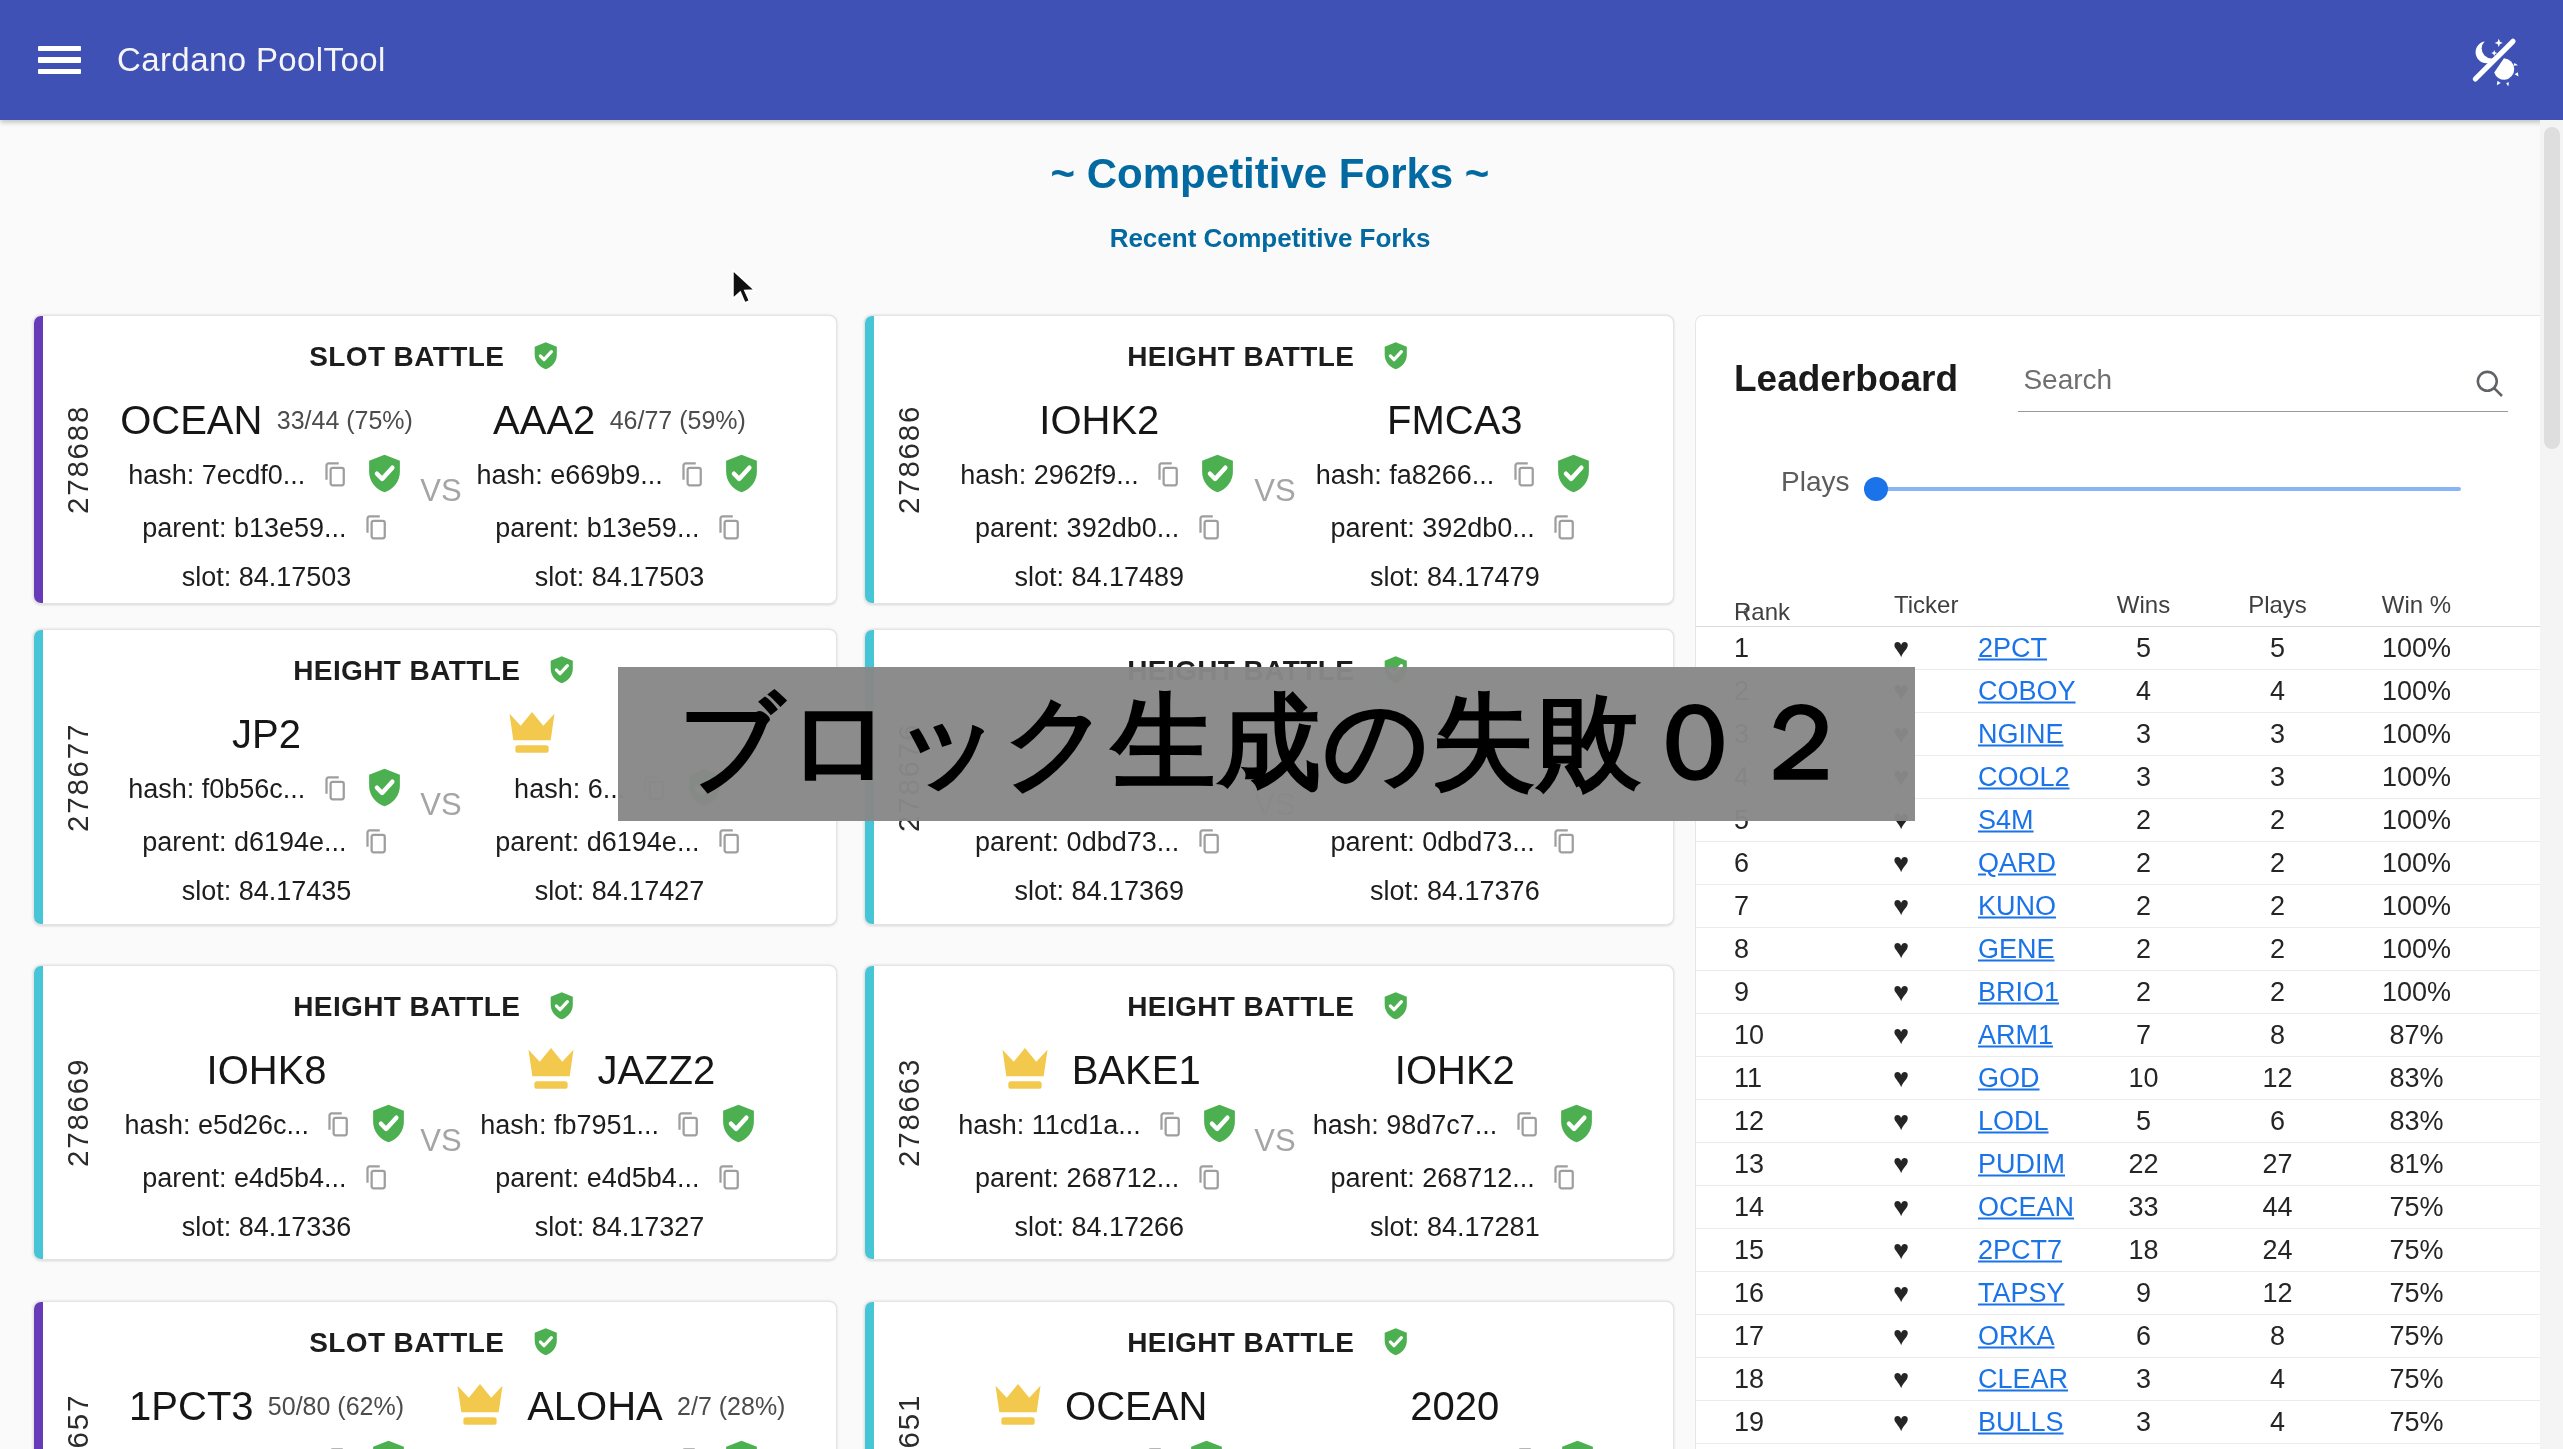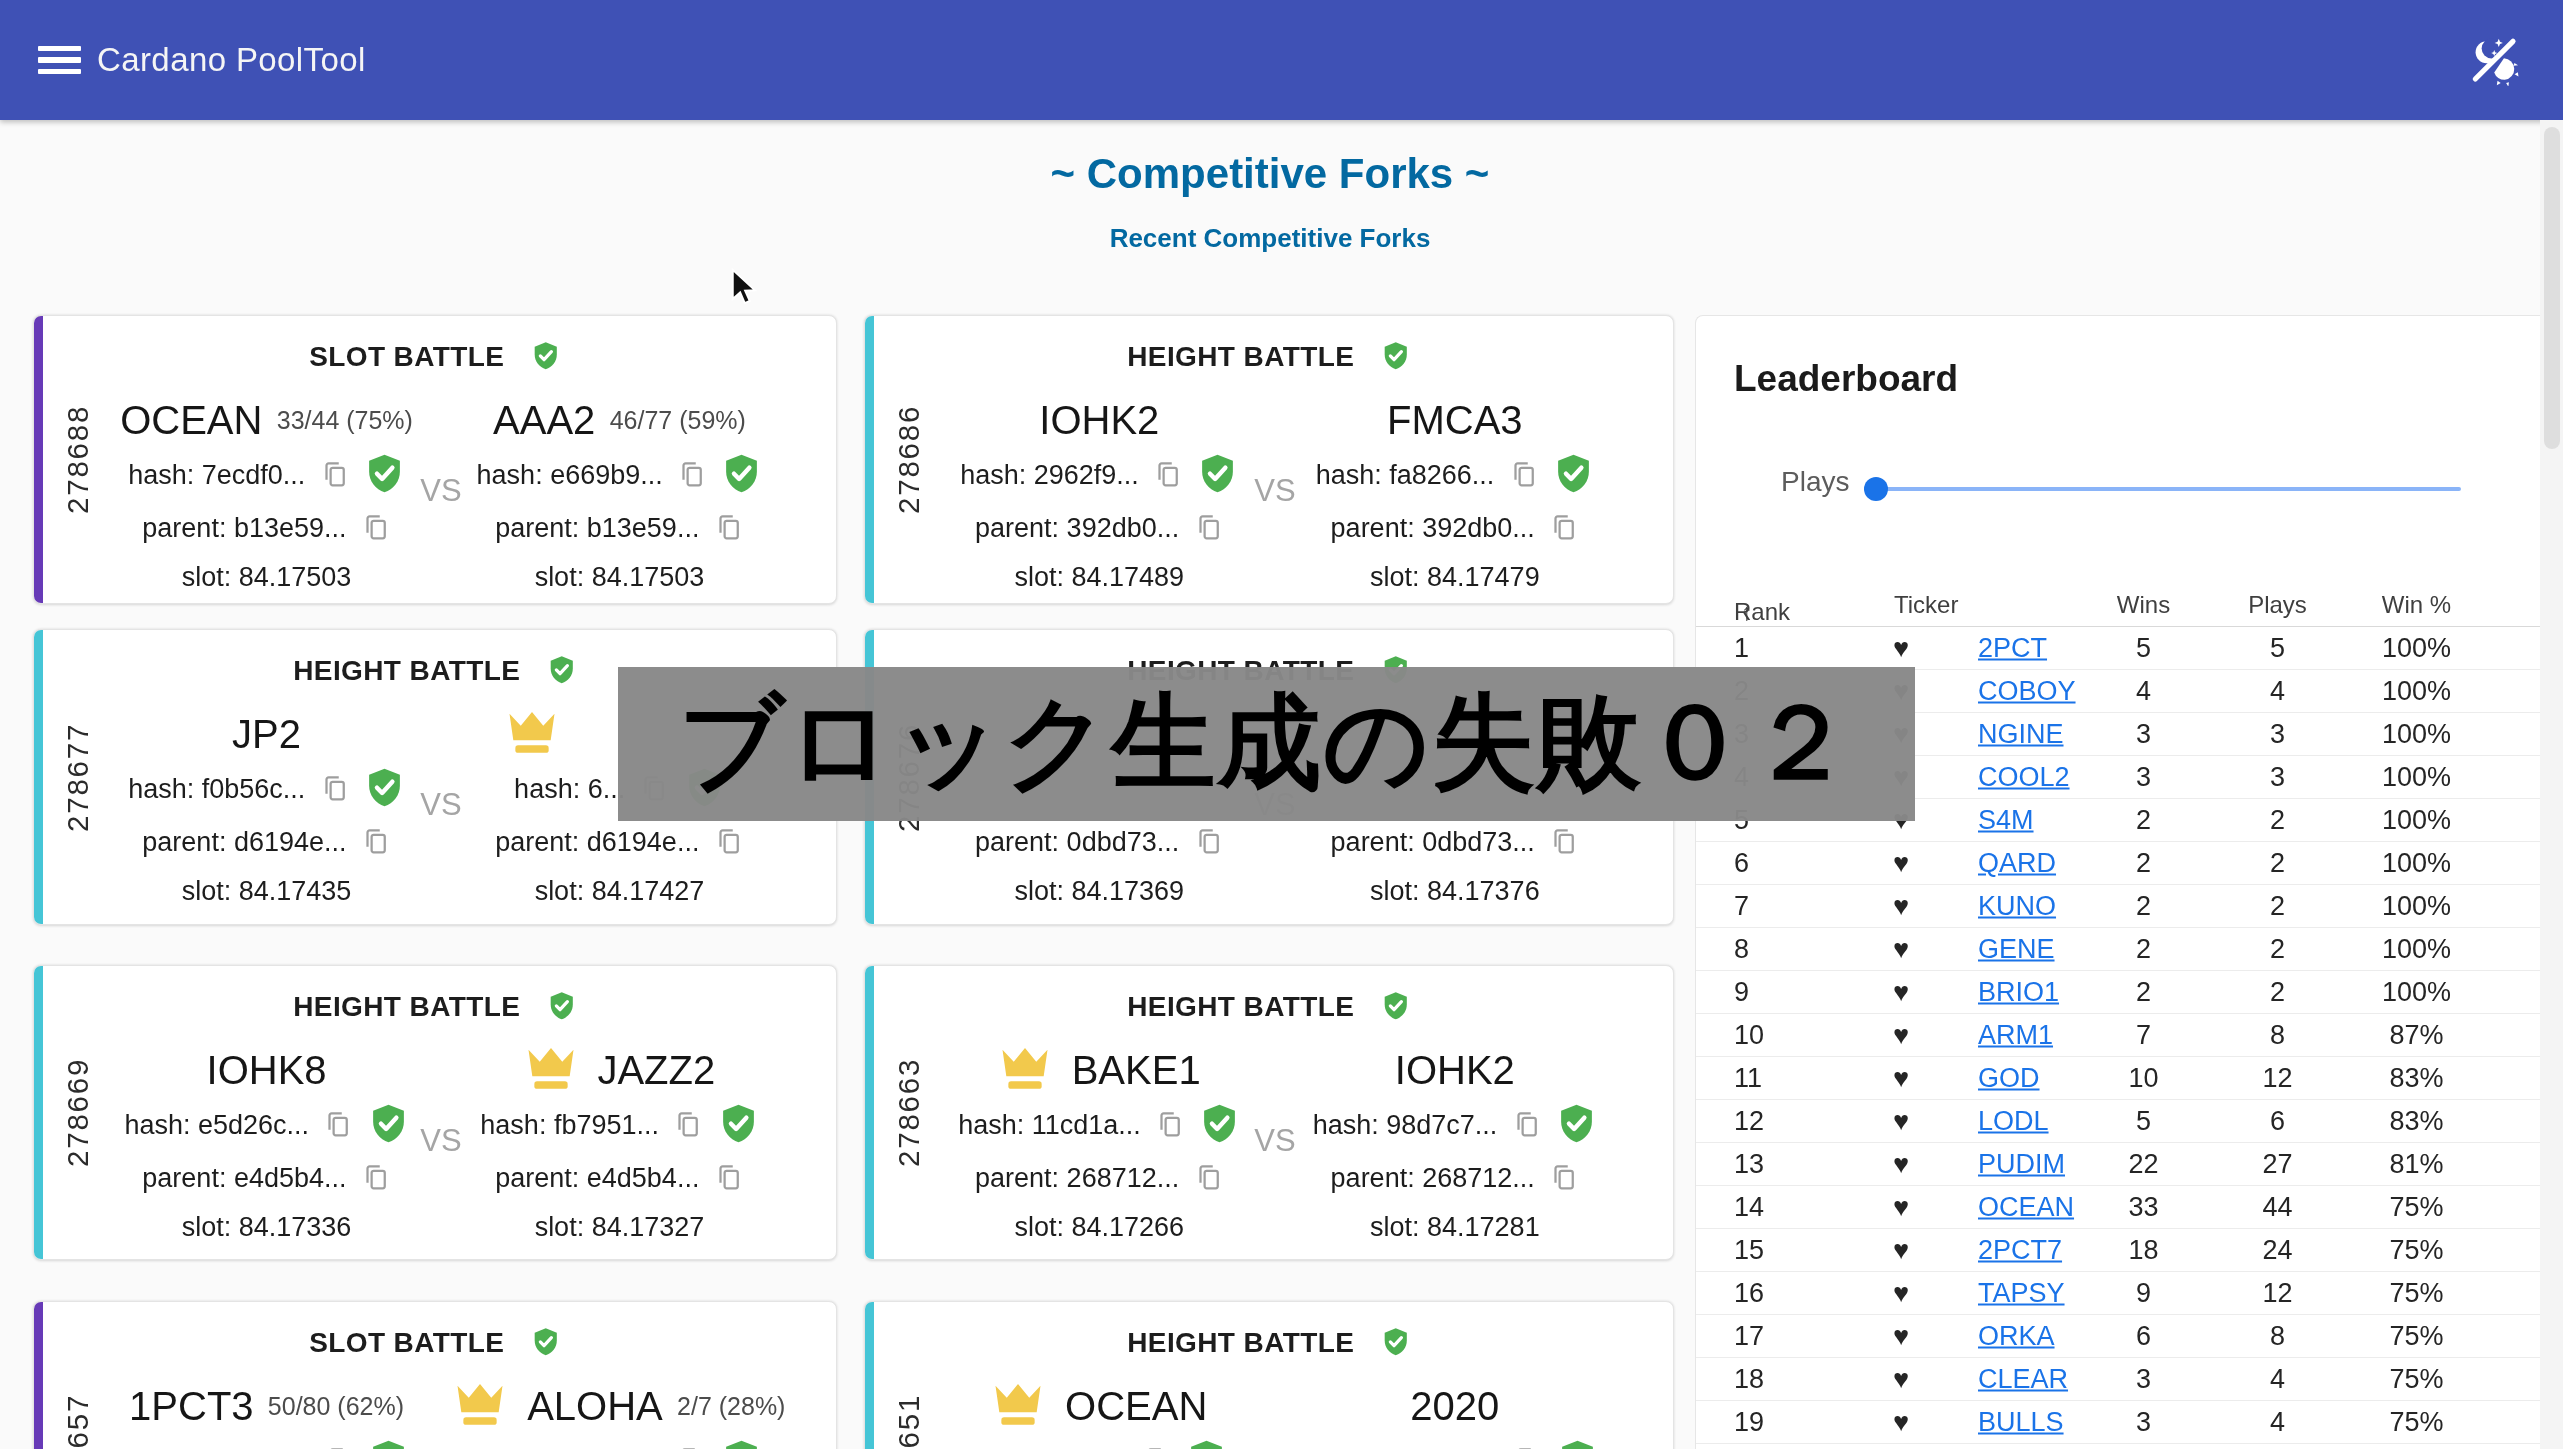--- a/index.html
+++ b/index.html
@@ -9,21 +9,21 @@
     background:#fafafa; color:#212121; position:relative;
   }
   
   .appbar {
     position:absolute; left:0; top:0; width:2563px; height:120px;
     background:#3f51b5; display:flex; align-items:center;
     box-shadow:0 2.7px 5.4px rgba(0,0,0,.25); z-index:30;
   }
   .hamburger { width:43px; margin-left:38px; cursor:pointer; }
   .hamburger div { height:5.4px; background:#fff; border-radius:0.9px; margin:6.3px 0; }
-  .app-title { color:#f5f5f5; font-size:33px; margin-left:16px; letter-spacing:0.4px; }
+  .app-title { color:#f5f5f5; font-size:33px; margin-left:36px; letter-spacing:0.4px; }
   .theme-toggle { position:absolute; right:43px; top:34px; width:52px; height:52px; }
   
   .page-head { position:absolute; left:0; top:150px; width:2540px; text-align:center; }
   .page-title { font-size:42px; font-weight:700; color:#0369a1; }
   .page-subtitle { font-size:26px; font-weight:700; color:#0369a1; margin-top:25px; }
   
   .card {
     position:absolute; background:#fff; border:0.9px solid #e4e4e4;
     border-radius:8px; box-shadow:0 0.9px 2.7px rgba(0,0,0,.14);
     overflow:hidden;
@@ -658,20 +658,29 @@
     <path d="M12 1 L21 4.6 V11 C21 16.6 17.2 21.4 12 23 C6.8 21.4 3 16.6 3 11 V4.6 Z" fill="#4caf50"></path>
     <path d="M7.6 12.1 l3 3.1 L16.6 8.6" fill="none" stroke="#fff" stroke-width="2.6" stroke-linecap="round" stroke-linejoin="round"></path>
   </svg></span>
         </div>
       </div>
     </div>
   </div>
 
 <div class="lb-panel">
   <div class="lb-title">Leaderboard</div>
+  <div class="lb-search">
+    <input type="text" placeholder="Search" style="">
+    <span class="search-icon icon">
+      <svg width="36" height="36" viewBox="0 0 24 24" fill="none" stroke="#5f6368" stroke-width="1.7">
+        <circle cx="10.2" cy="10.2" r="6.3"></circle>
+          <line x1="14.9" y1="14.9" x2="20" y2="20"></line>
+      </svg>
+    </span>
+  </div>
   <div class="lb-plays">Plays</div>
   <div class="lb-slider">
     <div class="track"></div>
     <div class="thumb"></div>
   </div>
   <div class="lb-header">
     <span class="h-rank">
         <span>Rank</span>
         <span class="sort-arrow">↑</span>
       </span>

